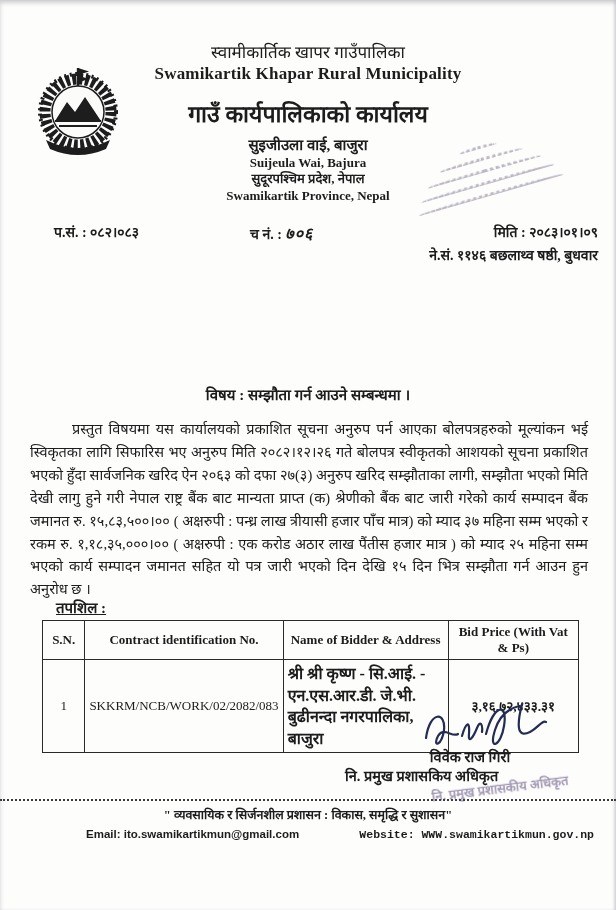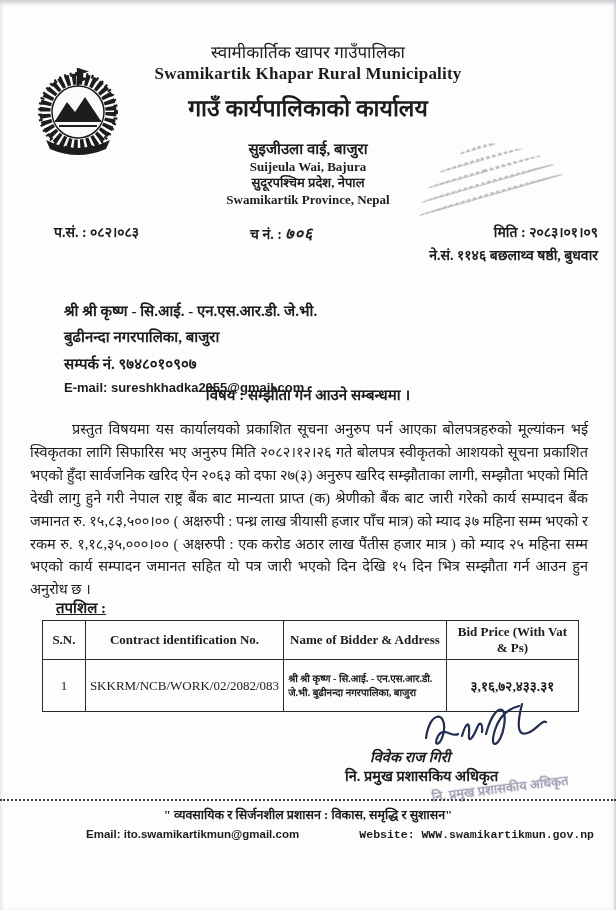--- a/index.html
+++ b/index.html
@@ -8,23 +8,23 @@
     position:relative; width:616px; height:910px; margin:0 auto;
     background:#fdfdfc; color:#1c1c1c; overflow:hidden;
     font-family:"Liberation Serif","DejaVu Serif",serif;
     box-shadow:inset 0 3px 4px rgba(150,150,160,.45), inset -2px 0 2px rgba(180,180,190,.3);
   }
   
   .emblem { position:absolute; left:28px; top:56px; width:100px; height:104px; }
   .lh { position:absolute; left:0; top:42px; width:100%; text-align:center; line-height:1.25; }
   .lh .np1 { font-size:17px; font-weight:normal; }
   .lh .en1 { font-size:17px; font-weight:bold; letter-spacing:.2px; }
-  .lh .np2 { font-size:23px; font-weight:bold; margin-top:10px; }
+  .lh .np2 { font-size:23px; font-weight:bold; margin-top:16px; }
   .lh .en2 { font-size:22px; font-weight:bold; margin-top:1px; }
-  .lh .np3 { font-size:15px; font-weight:bold; margin-top:17px; }
+  .lh .np3 { font-size:15px; font-weight:bold; margin-top:7px; }
   .lh .en3 { font-size:13px; font-weight:bold; }
   .lh .np4 { font-size:13px; font-weight:bold; }
   .lh .en4 { font-size:13px; font-weight:bold; }
   
   .stamp-top {
     position:absolute; left:408px; top:138px; width:160px; height:92px;
     transform:rotate(-16deg); opacity:.55; filter:blur(.7px); pointer-events:none;
   }
   .stamp-top .srow { height:5px; margin:7px auto; border-top:3px dotted #8a7f95; border-radius:50%; }
   .stamp-top .r1 { width:38px; } .stamp-top .r2 { width:86px; }
@@ -47,26 +47,26 @@
   }
   
   .tapashil { position:absolute; top:597px; left:56px; font-size:15px; font-weight:bold; text-decoration:underline; }
   table.details {
     position:absolute; top:620px; left:42px; width:537px;
     border-collapse:collapse; font-size:13px;
   }
   table.details th, table.details td { border:1.6px solid #2a2a2a; padding:3px 4px; vertical-align:middle; }
   table.details th { font-family:"Liberation Serif",serif; font-weight:bold; text-align:center; }
   td.c { text-align:center; }
-  td.bidder { font-weight:bold; font-size:10px; line-height:1.35; padding-left:8px; }
+  td.bidder { font-weight:bold; font-size:16px; line-height:1.35; padding-left:8px; }
   td.price { text-align:center; font-weight:bold; font-size:13.5px; }
   .col-sn { width:45px; } .col-cid { width:170px; } .col-name { width:182px; } .col-bid { width:140px; }
   
   .sig-scribble { position:absolute; top:698px; left:418px; }
-  .sig-name { position:absolute; top:746px; left:370px; width:200px; font-size:14.5px; font-weight:bold;font-style:italic; }
+  .sig-name { position:absolute; top:746px; left:370px; width:200px; text-align:center; font-size:14.5px; font-weight:bold; }
   .sig-title { position:absolute; top:765px; left:345px; width:250px; text-align:left; font-size:14.5px; font-weight:bold; }
   .stamp-title {
     position:absolute; top:779px; left:390px; width:220px; text-align:center;
     font-size:13px; font-weight:bold; color:#84789b; transform:rotate(-7deg);
     opacity:.75; filter:blur(.5px); pointer-events:none;
   }
   
   .dotline { position:absolute; top:799px; left:0; width:100%; border-top:2.5px dotted #3a3a3a; }
   .slogan { position:absolute; top:806px; left:0; width:100%; text-align:center; font-size:12.5px; font-weight:bold; }
   .foot-email { position:absolute; top:828px; left:86px; font-size:11.5px; font-weight:bold; font-family:"Liberation Sans","DejaVu Sans",sans-serif; }
@@ -121,26 +121,20 @@
     </div>
     <div class="dateblock">
       <div>
         <span>मिति :</span>
         <span>२०८३।०१।०९</span>
       </div>
       <div class="ns">ने.सं. ११४६ बछलाथ्व षष्ठी, बुधवार</div>
     </div>
   </div>
 
-  <div class="recipient">
-    <div>श्री  श्री कृष्ण - सि.आई. - एन.एस.आर.डी.  जे.भी.</div>
-    <div>बुढीनन्दा नगरपालिका, बाजुरा</div>
-    <div>सम्पर्क नं.  ९७४८०१०९०७</div>
-    <div class="email">E-mail: sureshkhadka2055@gmail.com</div>
-  </div>
 
   <div class="subject">विषय : सम्झौता गर्न आउने सम्बन्धमा ।</div>
 
   <div class="body-par">प्रस्तुत विषयमा यस कार्यालयको प्रकाशित सूचना अनुरुप पर्न आएका बोलपत्रहरुको मूल्यांकन भई स्विकृतका लागि सिफारिस भए अनुरुप मिति २०८२।१२।२६ गते बोलपत्र स्वीकृतको आशयको सूचना प्रकाशित भएको हुँदा सार्वजनिक खरिद ऐन २०६३ को दफा २७(३) अनुरुप खरिद सम्झौताका लागी, सम्झौता भएको मिति देखी लागु हुने गरी नेपाल राष्ट्र बैंक बाट मान्यता प्राप्त (क) श्रेणीको बैंक बाट जारी गरेको कार्य सम्पादन बैंक जमानत रु. १५,८३,५००।०० ( अक्षरुपी : पन्ध्र लाख त्रीयासी हजार पाँच मात्र) को म्याद ३७ महिना सम्म भएको र रकम रु. १,१८,३५,०००।०० ( अक्षरुपी : एक करोड अठार लाख पैंतीस हजार मात्र ) को म्याद २५ महिना सम्म भएको कार्य सम्पादन जमानत सहित यो पत्र जारी भएको दिन देखि १५ दिन भित्र सम्झौता गर्न आउन हुन अनुरोध छ ।</div>
 
   <div class="tapashil">तपशिल :</div>
   <table class="details">
     <colgroup>
         <col class="col-sn">
         <col class="col-cid">

